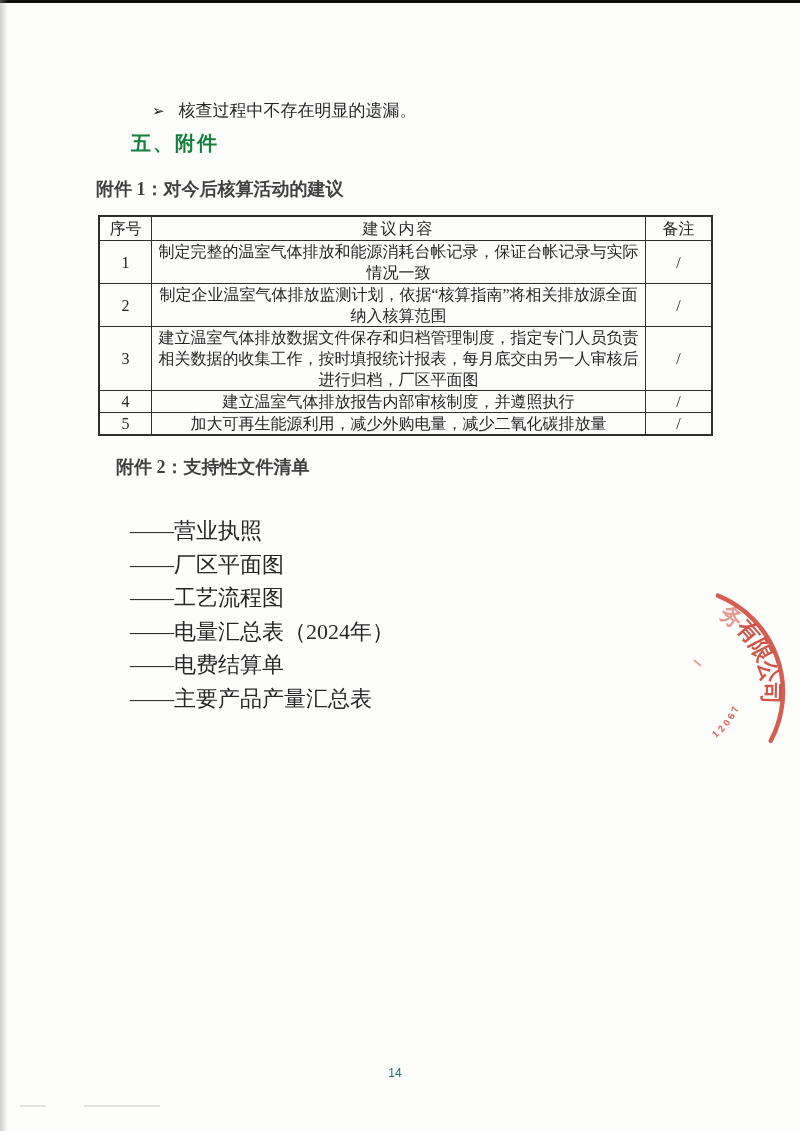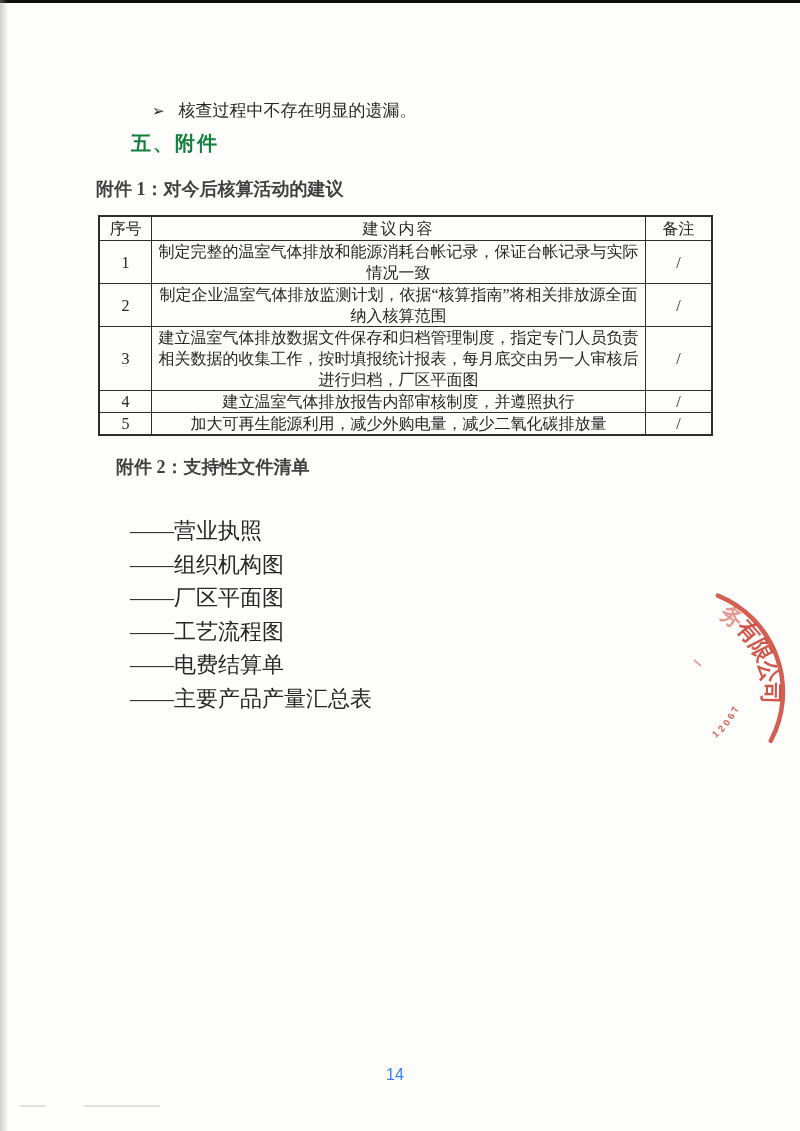--- a/index.html
+++ b/index.html
@@ -76,21 +76,21 @@
     white-space: nowrap;
     margin-top: 28px;
   }
   .doc-list .list-item { display: block; }
   .dash-prefix { letter-spacing: 0; }
 
   
   .page-number {
     position: absolute; top: 1066px; left: 0; width: 790px;
     text-align: center;
-    font-size: 16px; color: #3b82f6;
+    font-size: 12px; color: #0f766e;
     font-family: "Liberation Sans", "DejaVu Sans", sans-serif;
   }
 
   
   .stamp-layer {
     position: absolute; top: 0; left: 0;
     pointer-events: none;
   }
   .stamp-ring {
     fill: none; stroke: #c93a2b; stroke-width: 4.5;
@@ -157,23 +157,23 @@
     <td>加大可再生能源利用，减少外购电量，减少二氧化碳排放量</td>
     <td class="remark-cell">/</td>
   </tr>
 </tbody>
   </table>
 
 <div class="attachment-title att2-title">附件 2：支持性文件清单</div>
 
 <div class="doc-list">
   <span class="list-item"><span class="dash-prefix">——</span><span>营业执照</span></span>
-  <span class="list-item"><span class="dash-prefix">——</span><span>组织机构图</span></span>
   <span class="list-item"><span class="dash-prefix">——</span><span>厂区平面图</span></span>
   <span class="list-item"><span class="dash-prefix">——</span><span>工艺流程图</span></span>
+  <span class="list-item"><span class="dash-prefix">——</span><span>电量汇总表（2024年）</span></span>
   <span class="list-item"><span class="dash-prefix">——</span><span>电费结算单</span></span>
   <span class="list-item"><span class="dash-prefix">——</span><span>主要产品产量汇总表</span></span>
 </div>
 
 <svg class="stamp-layer" width="800" height="1131" viewBox="0 0 800 1131" xmlns="http://www.w3.org/2000/svg">
   <path class="stamp-ring" d="M 717.9 595.6 A 104 104 0 0 1 770.8 740.8"></path>
   <path class="stamp-speck" d="M 694 660 l 7 6"></path>
   <text class="stamp-char stamp-char-faded" text-anchor="middle" dominant-baseline="central" transform="translate(731.8,616.6) rotate(35)">务</text>
   <text class="stamp-char" text-anchor="middle" dominant-baseline="central" transform="translate(748.4,631.6) rotate(49)">有</text>
   <text class="stamp-char" text-anchor="middle" dominant-baseline="central" transform="translate(761,650.2) rotate(63)">限</text>

